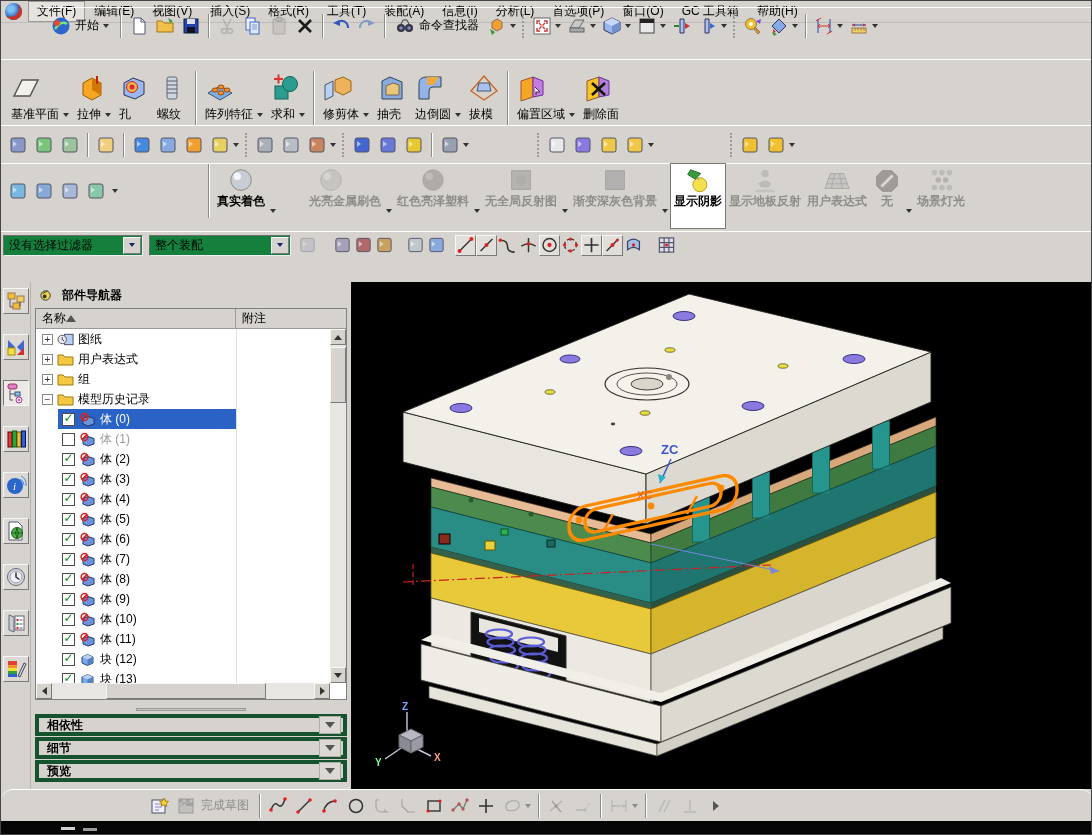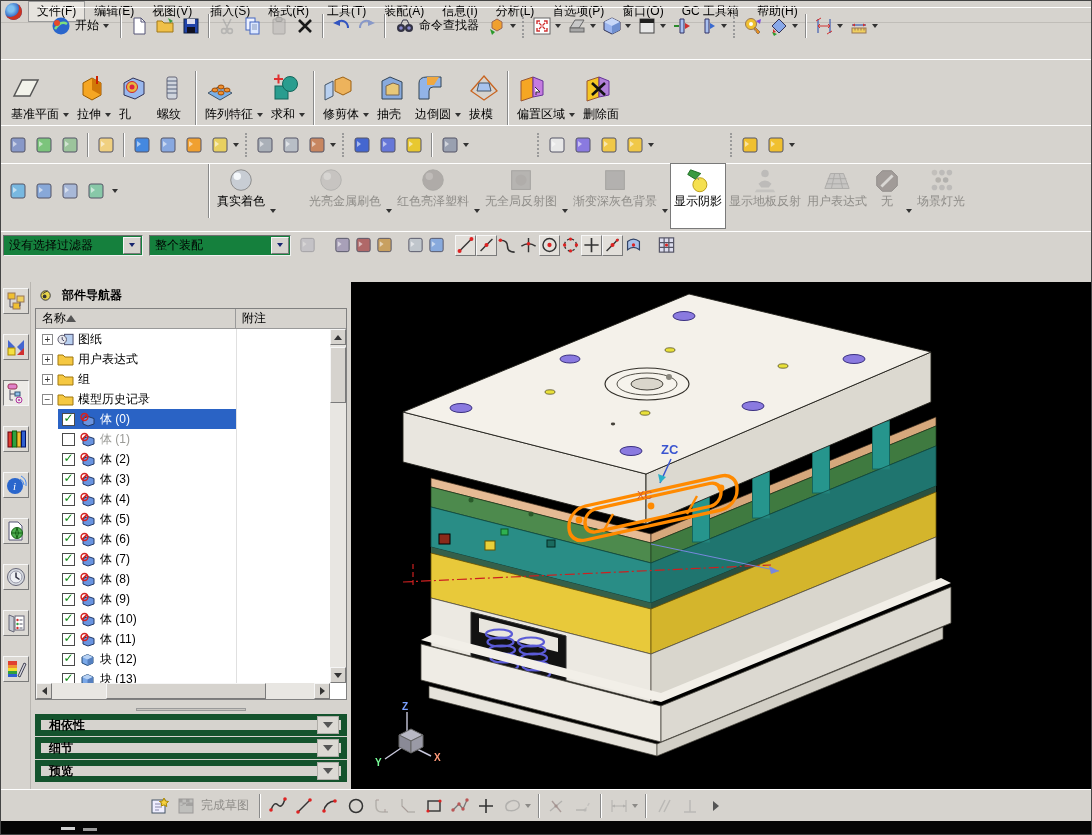--- a/index.html
+++ b/index.html
@@ -46,21 +46,21 @@
   
   .utilbar { top:124px; height:38px; border-top:1px solid #fff; padding-left:4px; }
 
   
   .visbar { top:162px; height:68px; border-top:1px solid #fff; padding-left:4px; align-items:flex-start; }
   .vmini { display:flex; align-items:center; margin-top:16px; }
   .vbtn { display:flex; flex-direction:column; align-items:center; justify-content:flex-start;
           height:64px; padding:3px 3px 0; flex:0 0 auto; }
   .vic { width:28px; height:28px; }
   .vic svg { width:28px; height:28px; }
-  .vlab { font-size:12px; text-align:right; line-height:13px; white-space:normal; }
+  .vlab { font-size:12px; text-align:right; line-height:13px; white-space:normal;font-weight:bold; }
   .vbtn.dis { color:#8f8d89; }
   .vbtn.dis .vic { opacity:.45; filter:grayscale(.9); }
   .vbtn.act { background:#fff; border:1px solid #7a7a7a; height:66px; margin-top:-1px; }
   .vcar { align-self:center; margin:28px 2px 0; }
 
   
   .selbar { top:230px; height:27px; border-top:1px solid #fff; padding-left:2px; }
   .combo { height:21px; background:#15803d; border:1px solid; border-color:#6e6e6e #f0f0f0 #f0f0f0 #6e6e6e;
            display:flex; align-items:center; flex:0 0 auto; margin-right:6px; }
   .combo .val { padding:0 5px; white-space:nowrap; overflow:hidden; }
@@ -126,30 +126,30 @@
   .arr.lf { border-right:5px solid #333; margin-left:-4px; }
   .arr.rt { border-left:5px solid #333; margin-right:-4px; }
   .thumbv { position:absolute; left:0; width:16px; background:#d6d3ce;
             border:1px solid; border-color:#f6f6f6 #7a7a7a #7a7a7a #f6f6f6; }
   .thumbh { position:absolute; top:0; height:16px; background:#d6d3ce;
             border:1px solid; border-color:#f6f6f6 #7a7a7a #7a7a7a #f6f6f6; }
 
   .nav-panels { position:absolute; left:2px; right:2px; top:424px; }
   .splitter { height:7px; display:flex; align-items:center; justify-content:center; }
   .splitter i { width:110px; height:3px; background:#c8c5c0; border:1px solid #9a9a9a; }
-  .pbar { height:22px; margin:1px 2px; border:6px solid #14532d; background:#d6d3ce;
+  .pbar { height:22px; margin:1px 2px; border:4px solid #14532d; background:#d6d3ce;
           display:flex; align-items:center; justify-content:space-between; padding:0 2px 0 8px; font-weight:bold; }
   .chev { width:22px; height:18px; display:flex; align-items:center; justify-content:center;
           border:1px solid #b0ada8; background:#dcd9d4; }
   .chev .car { border-left-width:5px; border-right-width:5px; border-top-width:6px; border-top-color:#555; }
 
   .viewport { position:absolute; left:350px; top:0; width:742px; height:507px; background:#000; }
 
   
-  .sketchbar { top:788px; height:32px; border-top:1px solid #fff; padding-left:146px; }
+  .sketchbar { top:788px; height:32px; border-top:1px solid #fff; padding-left:146px;border-radius:12px; }
   .sketchbar .lab-dis { color:#8f8d89; margin:0 6px 0 2px; white-space:nowrap; }
 
   .bottomstrip { top:820px; height:15px; background:#050505; }
   .bottomstrip i { display:block; width:14px; height:3px; background:#cfcfcf; margin-left:60px; box-shadow:22px 1px 0 #9a9a9a; }
 </style>
 </head>
 <body>
 
 <div class="app">
 

